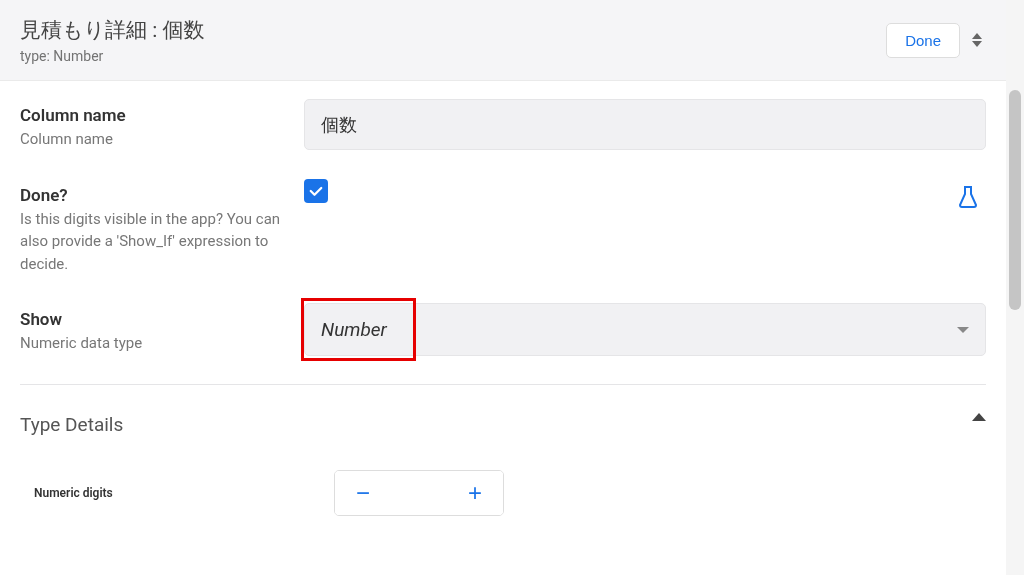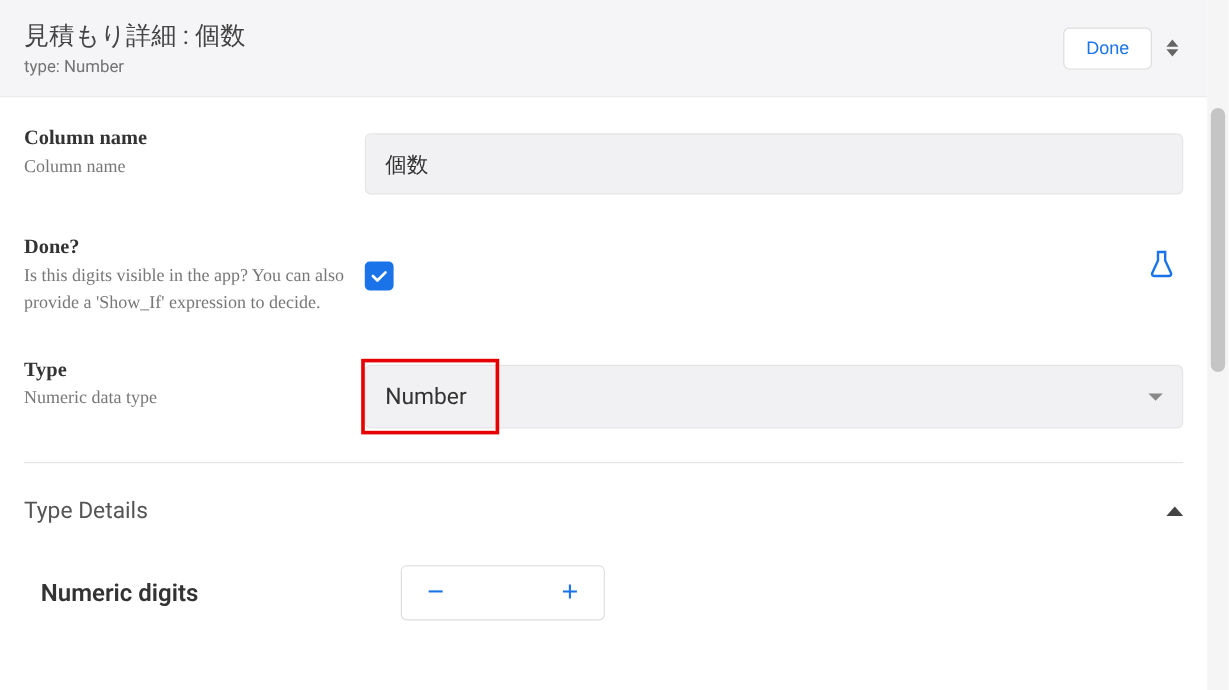--- a/index.html
+++ b/index.html
@@ -87,39 +87,37 @@
     }
     .field-row {
       display: flex;
       align-items: flex-start;
       margin-bottom: 28px;
     }
     .field-label-col {
       width: 284px;
       flex-shrink: 0;
       padding-top: 6px;
-      font-family: Liberation Serif, serif;
     }
     .field-label {
       font-size: 17px;
       font-weight: 600;
       color: #333;
       margin-bottom: 3px;
     }
     .field-help {
       font-size: 15px;
       color: #777;
       line-height: 1.5;
     }
     .field-control-col {
       flex: 1;
       display: flex;
-      align-items: flex-end;
+      align-items: flex-start;
       gap: 12px;
-      margin-top: 12px;
     }
     .text-input {
       flex: 1;
       background: #f1f1f3;
       border: 1px solid #e5e5e7;
       border-radius: 5px;
       padding: 14px 16px;
       font-size: 18px;
       color: #333;
       outline: none;
@@ -168,20 +166,21 @@
       background: #f1f1f3;
       border: 1px solid #e5e5e7;
       border-radius: 5px;
       padding: 14px 16px;
       font-size: 19px;
       color: #333;
       cursor: pointer;
       display: flex;
       justify-content: space-between;
       align-items: center;
+      font-style: italic;
     }
     .select-caret {
       width: 0;
       height: 0;
       border-left: 6px solid transparent;
       border-right: 6px solid transparent;
       border-top: 6px solid #888;
     }
     .highlight-box {
       position: absolute;
@@ -193,21 +192,20 @@
       pointer-events: none;
     }
     .divider {
       height: 1px;
       background: #e5e5e7;
       margin: 8px 0 18px 0;
     }
     .type-details-header {
       display: flex;
       justify-content: space-between;
-      align-items: center;
       padding: 10px 0;
       cursor: pointer;
       margin-bottom: 24px;
     }
     .type-details-title {
       font-size: 19px;
       color: #555;
       font-weight: 400;
     }
     .chevron-up {
@@ -265,21 +263,21 @@
       border-radius: 6px;
     }
     .sub-field-row {
       display: flex;
       align-items: center;
       margin-bottom: 22px;
       padding-left: 14px;
     }
     .sub-field-label {
       width: 300px;
-      font-size: 20px;
+      font-size: 12px;
       font-weight: 600;
       color: #333;
     }
   </style>
 </head>
 <body>
 
 <div class="main-container">
   <div class="header">
     <div class="header-left">
@@ -320,21 +318,21 @@
         <div class="flask-icon">
           <svg viewBox="0 0 24 24">
               <path d="M9 2 L9 9 L4 20 A2 2 0 0 0 6 22 L18 22 A2 2 0 0 0 20 20 L15 9 L15 2 M8 2 L16 2"></path>
             </svg>
         </div>
       </div>
     </div>
 
     <div class="field-row">
       <div class="field-label-col">
-        <div class="field-label">Type</div>
+        <div class="field-label">Show</div>
         <div class="field-help">Numeric data type</div>
       </div>
       <div class="field-control-col">
         <div class="select-wrap">
           <div class="select-input">
             <span>Number</span>
             <span class="select-caret"></span>
           </div>
           <div class="highlight-box"></div>
         </div>

